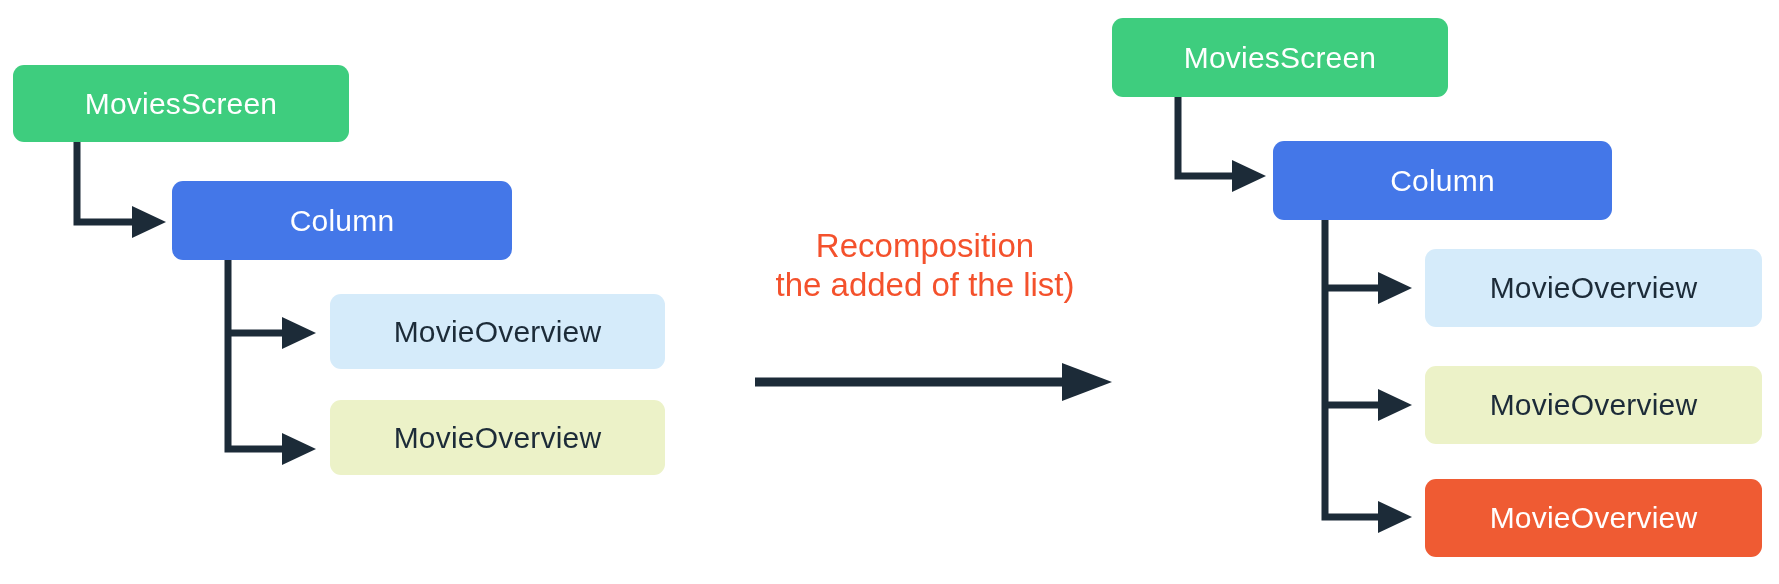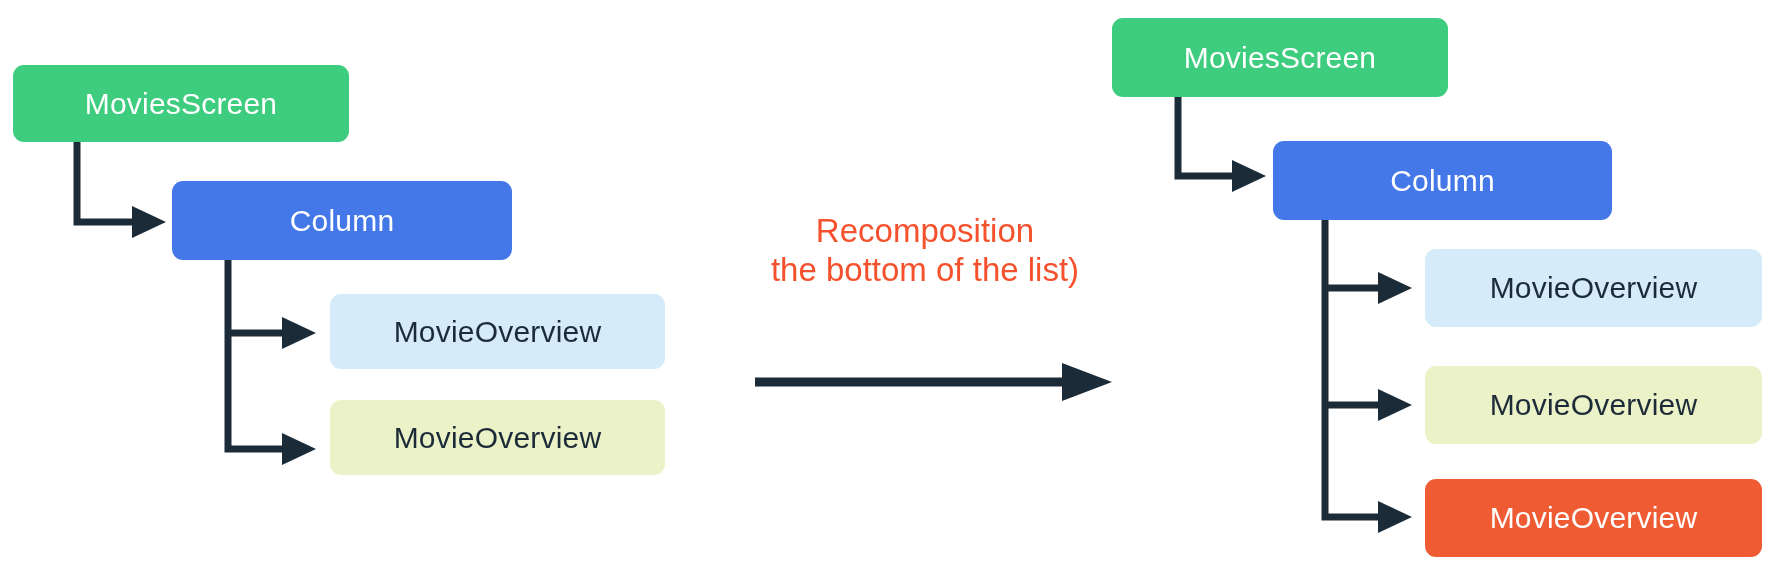--- a/index.html
+++ b/index.html
@@ -14,21 +14,21 @@
     display:flex;align-items:center;justify-content:center;
     font-size:30px;letter-spacing:0.2px;
     white-space:nowrap;
   }
   .connectors{position:absolute;left:0;top:0;width:1779px;height:584px;pointer-events:none;}
   .connectors path,.connectors line{stroke:#1C2B38;fill:none;}
   .connectors polygon{fill:#1C2B38;stroke:none;}
   .tree-line{stroke-width:7px;}
   .main-arrow-line{stroke-width:9px;}
   .annotation{
-    position:absolute;left:705px;top:211px;width:440px;
+    position:absolute;left:705px;top:226px;width:440px;
     text-align:center;font-size:33px;line-height:39px;font-weight:400;
   }
 </style>
 </head>
 <body>
 
 <div class="stage">
 
   <svg class="connectors" viewBox="0 0 1779 584" xmlns="http://www.w3.org/2000/svg">
 
@@ -57,21 +57,21 @@
   <div class="node" style="left: 13px; top: 65px; width: 336px; height: 77px; background-color: rgb(62, 205, 126); color: rgb(255, 255, 255);">MoviesScreen</div>
 
   <div class="node" style="left: 172px; top: 181px; width: 340px; height: 79px; background-color: rgb(68, 119, 232); color: rgb(255, 255, 255);">Column</div>
 
   <div class="node" style="left: 330px; top: 294px; width: 335px; height: 75px; background-color: rgb(213, 235, 250); color: rgb(28, 43, 56);">MovieOverview</div>
 
   <div class="node" style="left: 330px; top: 400px; width: 335px; height: 75px; background-color: rgb(236, 242, 200); color: rgb(28, 43, 56);">MovieOverview</div>
 
   <div class="annotation" style="color: rgb(244, 81, 44);">
     <div>Recomposition</div>
-    <div>the bottom of the list)</div>
+    <div>the added of the list)</div>
   </div>
 
   <div class="node" style="left: 1112px; top: 18px; width: 336px; height: 79px; background-color: rgb(62, 205, 126); color: rgb(255, 255, 255);">MoviesScreen</div>
 
   <div class="node" style="left: 1273px; top: 141px; width: 339px; height: 79px; background-color: rgb(68, 119, 232); color: rgb(255, 255, 255);">Column</div>
 
   <div class="node" style="left: 1425px; top: 249px; width: 337px; height: 78px; background-color: rgb(213, 235, 250); color: rgb(28, 43, 56);">MovieOverview</div>
 
   <div class="node" style="left: 1425px; top: 366px; width: 337px; height: 78px; background-color: rgb(236, 242, 200); color: rgb(28, 43, 56);">MovieOverview</div>
 

